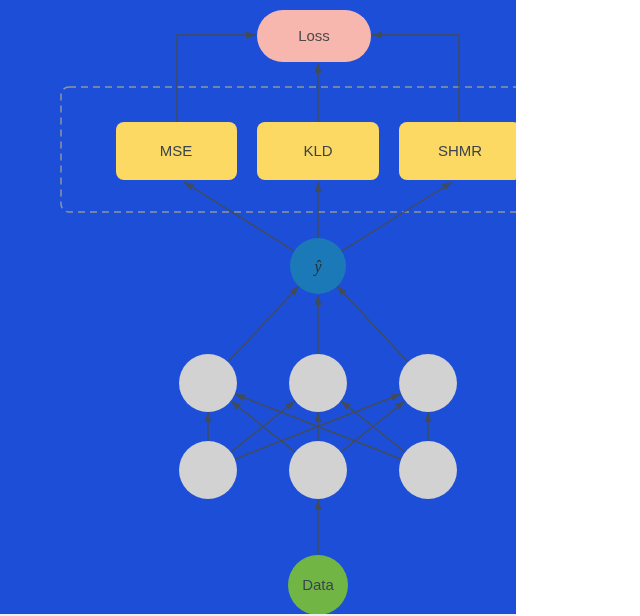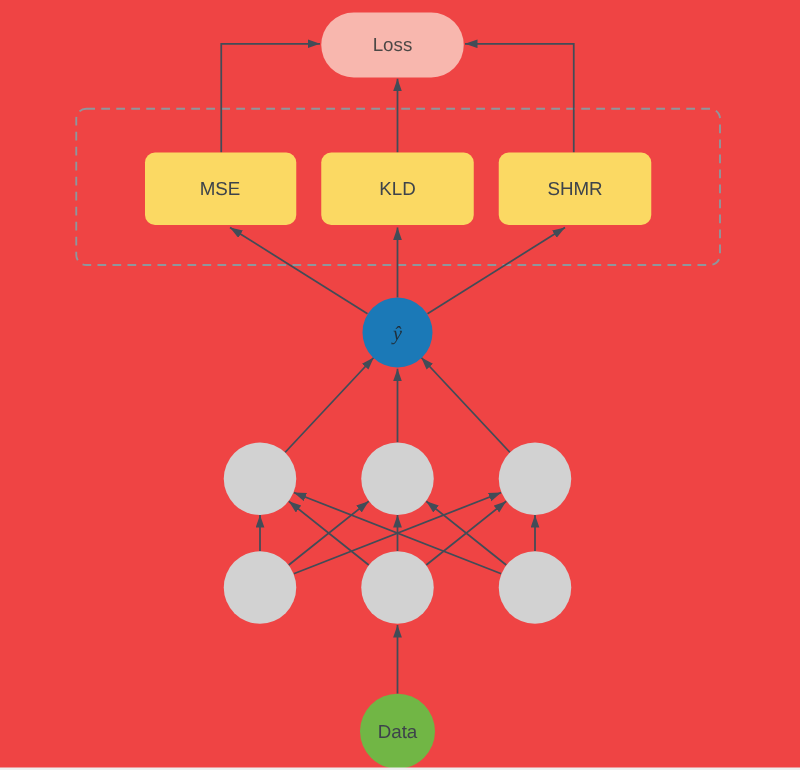--- a/index.html
+++ b/index.html
@@ -1,20 +1,20 @@
 <!DOCTYPE html>
 <html><head>
 <meta charset="utf-8">
 <style>
   html, body { margin: 0; padding: 0; background: #ffffff; }
   .stage {
-    width: 640px;
+    width: 516px;
     height: 616px;
     position: relative;
-    background: #ef4444;
+    background: #1d4ed8;
     overflow: hidden;
   }
   svg text {
     font-family: "Liberation Sans", sans-serif;
     font-size: 15px;
     fill: #3d434b;
   }
   svg text.loss-label { fill: #4c4846; }
   svg text.yhat-label {
     font-family: "Liberation Serif", serif;

